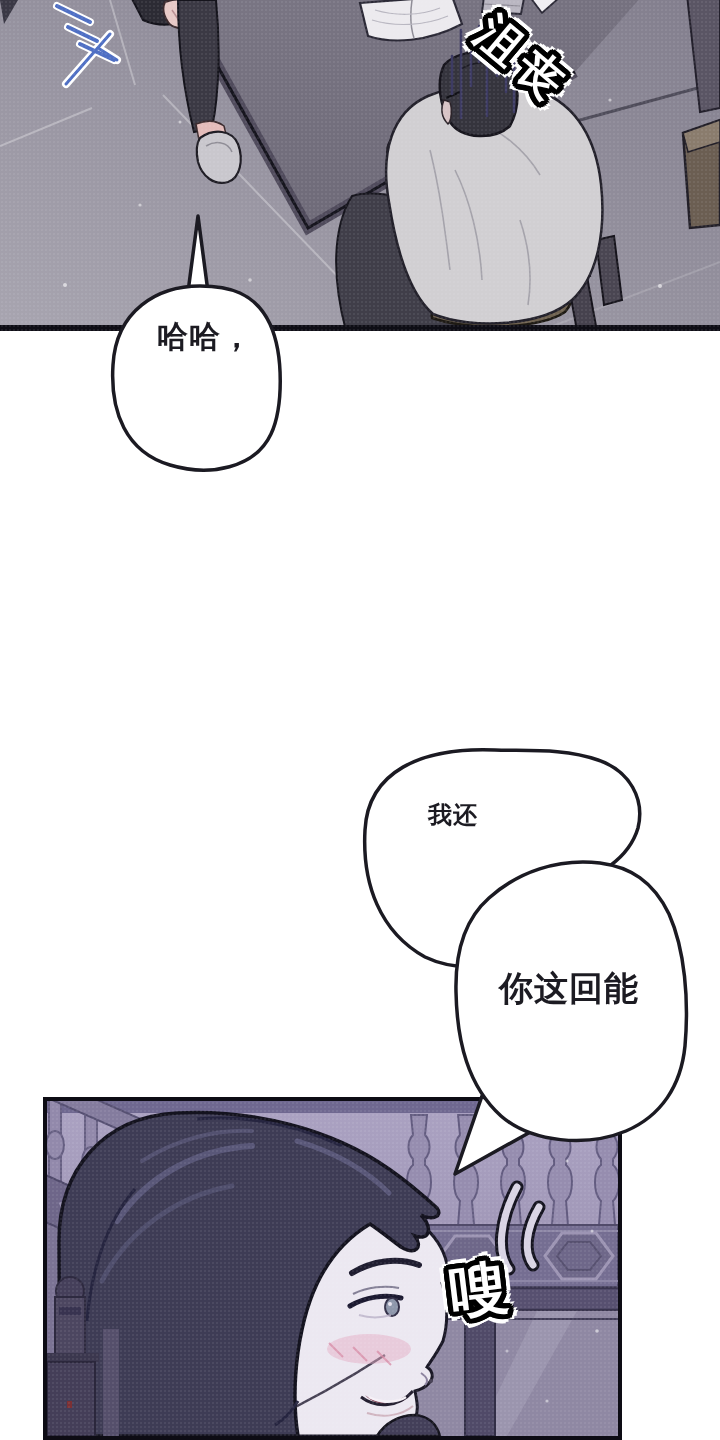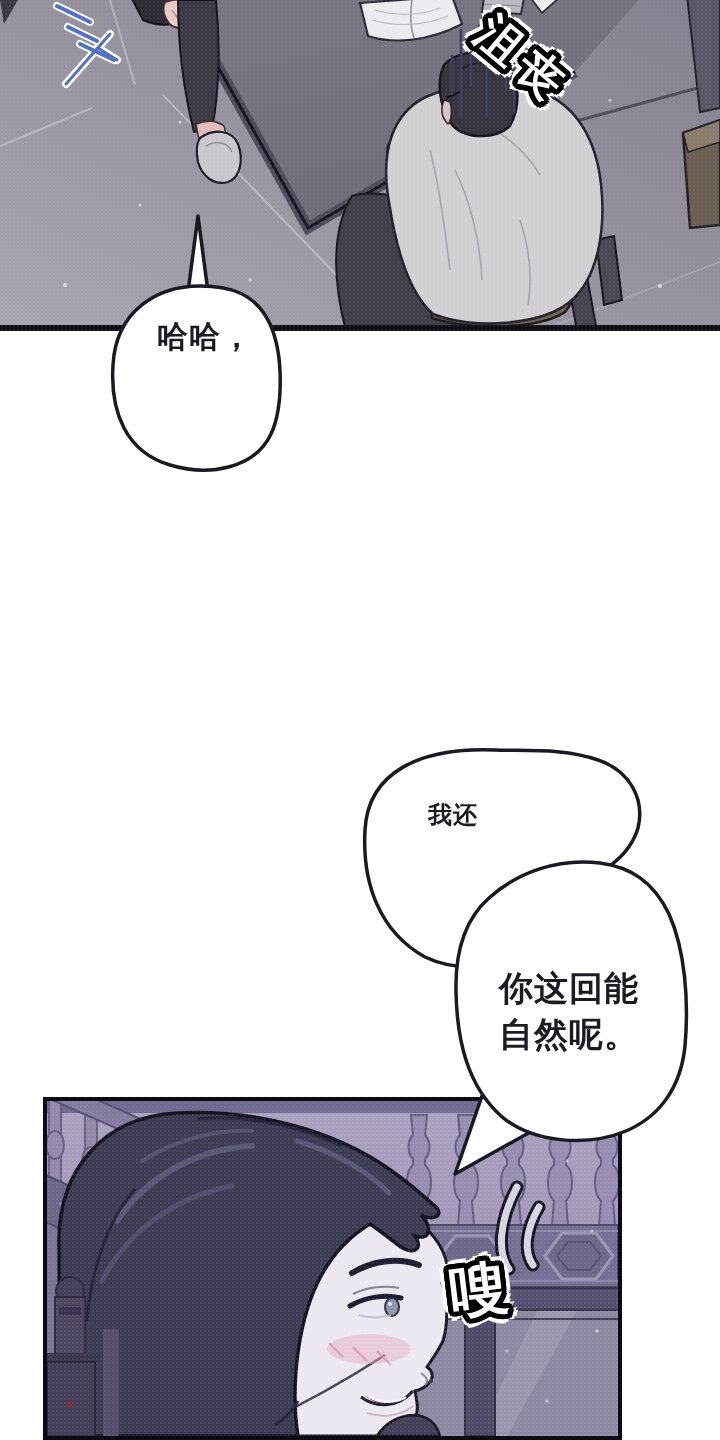--- a/index.html
+++ b/index.html
@@ -339,16 +339,15 @@
   </svg>
 
   <div class="speech b1">
     <span>哈哈，</span>
   </div>
   <div class="speech b2">
     <span>我还</span>
   </div>
   <div class="speech b3">
     <span>你这回能</span>
-    <span>自然呢。</span>
   </div>
 
 </div>
 
 </body></html>

